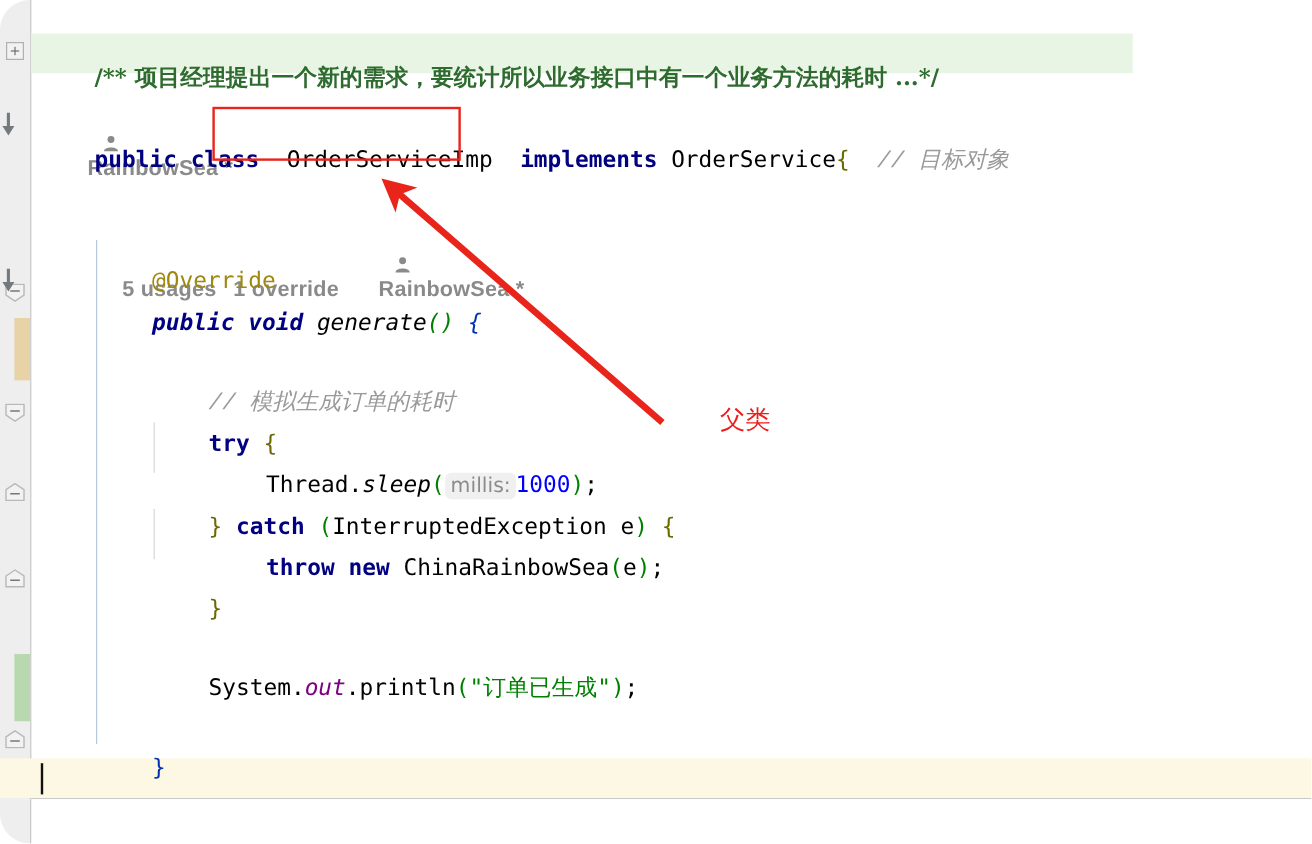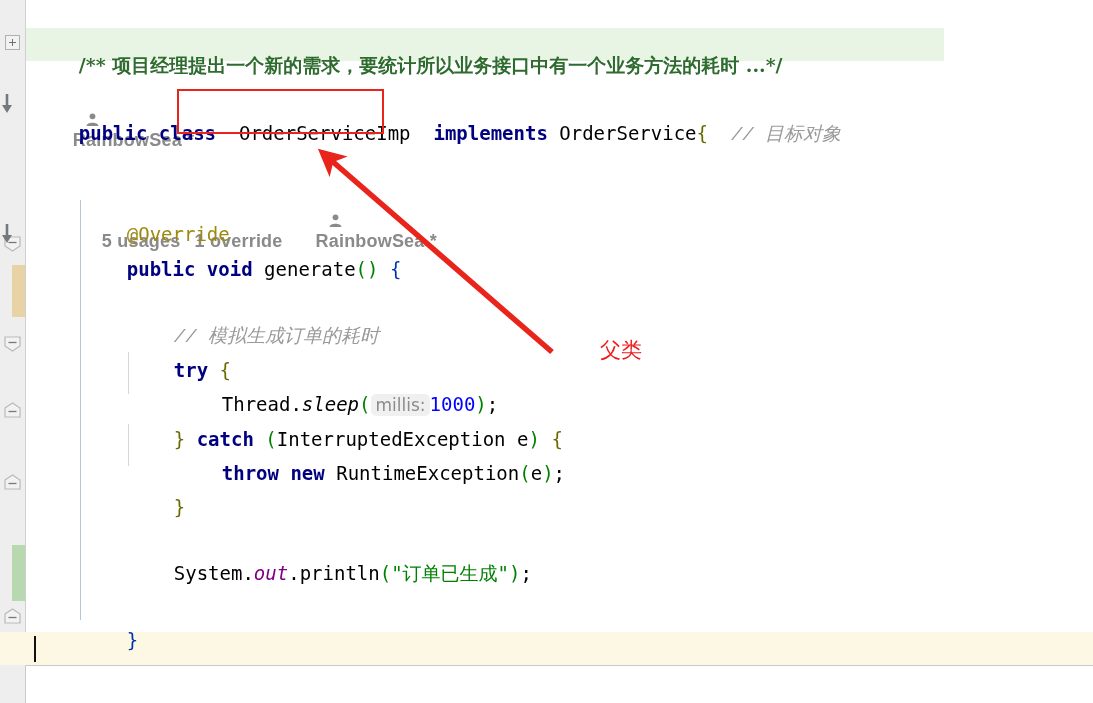--- a/index.html
+++ b/index.html
@@ -7,20 +7,21 @@
     padding: 0;
     background: #ffffff;
   }
   #root {
     position: relative;
     width: 1093px;
     height: 703px;
     background: #ffffff;
     overflow: hidden;
     font-family: "DejaVu Sans Mono", monospace;
+    border-radius: 25px;
   }
 
   
   .gutter {
     position: absolute;
     left: 0; top: 0;
     width: 25px;
     height: 703px;
     background: #eeeeee;
     border-right: 1px solid #c9c9c9;
@@ -325,42 +326,42 @@
         <circle cx="7.5" cy="4.3" r="2.9" fill="#8a8a8a"></circle>
         <path d="M1.6 14 C1.6 9.8 13.4 9.8 13.4 14 Z" fill="#8a8a8a"></path>
       </svg>
     </span><span>RainbowSea</span><span> </span><span>*</span>
   </div>
 
   <div class="code-line" style="left:81px; top:201px;">
     <span class="anno">@Override</span>
   </div>
 
-  <div class="code-line" style="left:81px; top:236px;">
+  <div class="code-line" style="left:81px; top:236px;font-style:italic;">
     <span class="kw">public</span><span> </span><span class="kw">void</span><span> </span><span class="ident">generate</span><span class="paren">()</span><span> </span><span class="parenb">{</span>
   </div>
 
   <div class="code-line" style="left:128px; top:302px;">
     <span class="lcomment">// 模拟生成订单的耗时</span>
   </div>
 
   <div class="code-line" style="left:128px; top:337px;">
     <span class="kw">try</span><span> </span><span class="brace">{</span>
   </div>
 
   <div class="code-line" style="left:176px; top:371px;text-align:center;">
     <span class="ident">Thread</span><span class="ident">.</span><span class="method-it">sleep</span><span class="paren">(</span><span class="inlay">millis:</span><span class="num">1000</span><span class="paren">)</span><span>;</span>
   </div>
 
   <div class="code-line" style="left:128px; top:406px;">
     <span class="brace">}</span><span> </span><span class="kw">catch</span><span> </span><span class="paren">(</span><span class="ident">InterruptedException</span><span> </span><span class="ident">e</span><span class="paren">)</span><span> </span><span class="brace">{</span>
   </div>
 
   <div class="code-line" style="left:176px; top:440px;">
-    <span class="kw">throw</span><span> </span><span class="kw">new</span><span> </span><span class="ident">RuntimeException</span><span class="paren">(</span><span class="ident">e</span><span class="paren">)</span><span>;</span>
+    <span class="kw">throw</span><span> </span><span class="kw">new</span><span> </span><span class="ident">ChinaRainbowSea</span><span class="paren">(</span><span class="ident">e</span><span class="paren">)</span><span>;</span>
   </div>
 
   <div class="code-line" style="left:128px; top:474px;">
     <span class="brace">}</span>
   </div>
 
   <div class="code-line" style="left:128px; top:540px;">
     <span class="ident">System</span><span>.</span><span class="static-it">out</span><span>.</span><span class="ident">println</span><span class="paren">(</span><span class="str">"订单已生成"</span><span class="paren">)</span><span>;</span>
   </div>
 

